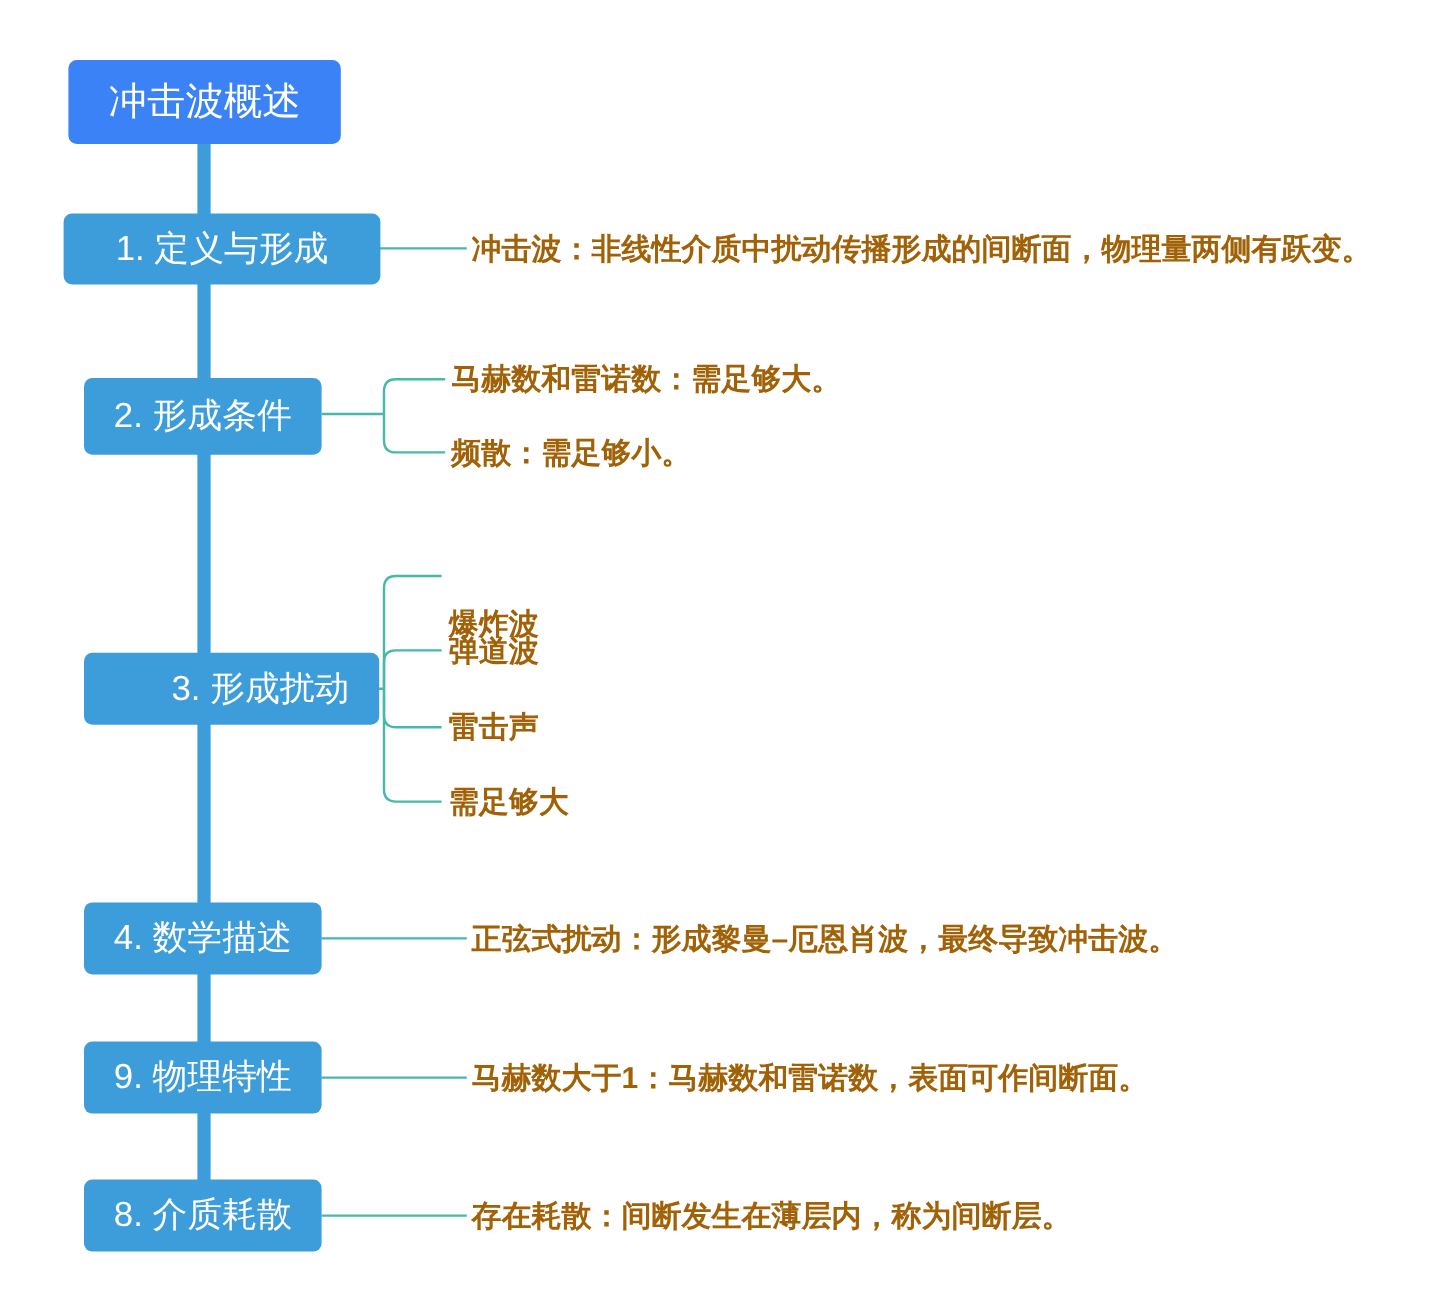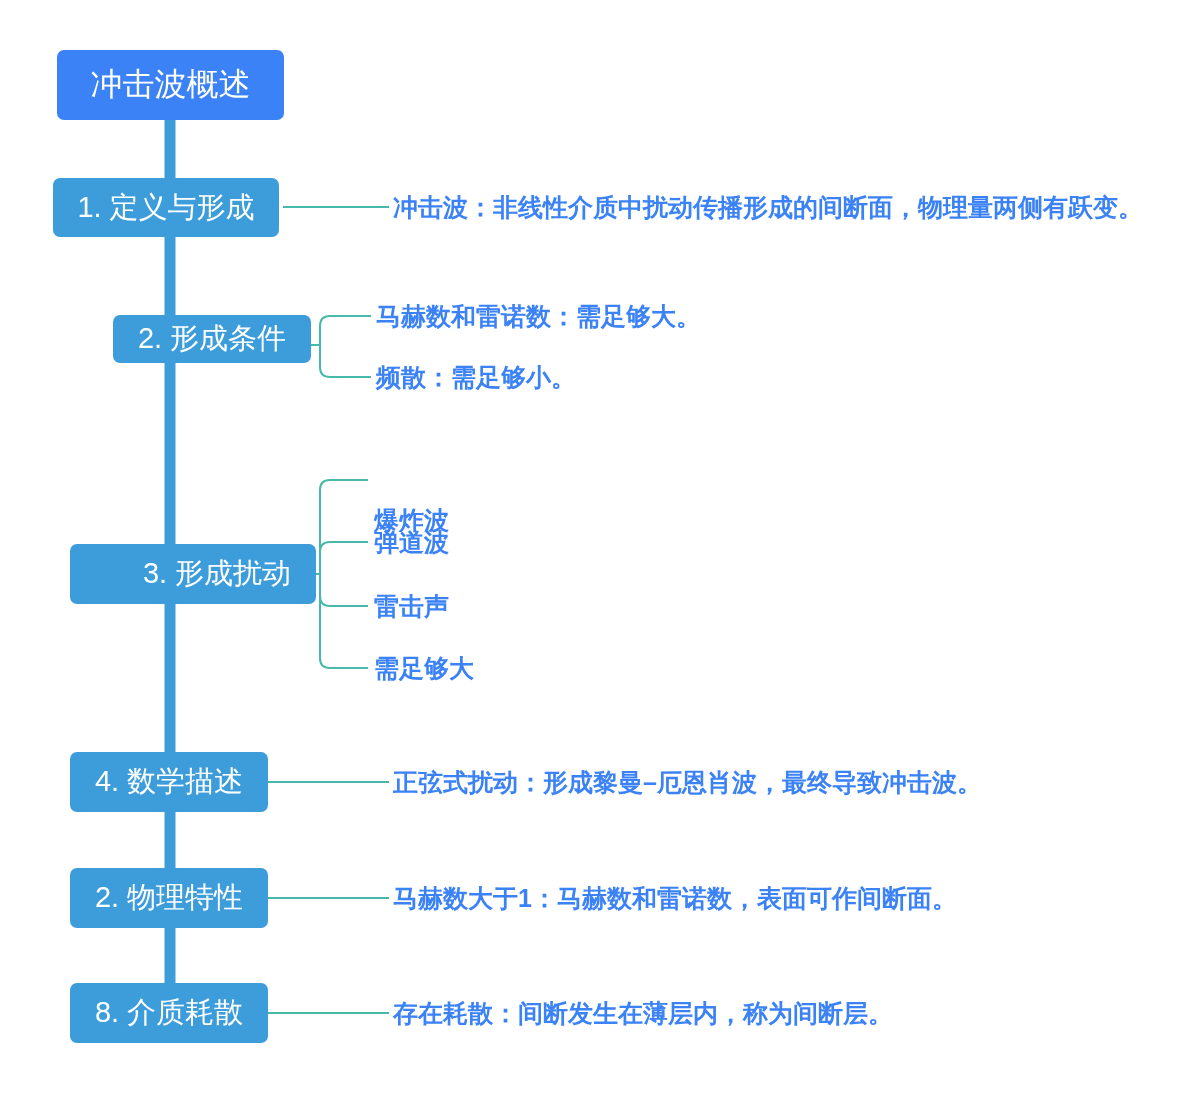--- a/index.html
+++ b/index.html
@@ -50,21 +50,21 @@
     background: #3D9DDB;
     font-size: 29px;
     font-weight: 400;
   }
   .leaf-text {
     position: absolute;
     z-index: 2;
     transform: translateY(-50%);
     font-size: 25px;
     font-weight: 700;
-    color: #3b82f6;
+    color: #a16207;
     white-space: nowrap;
   }
 </style>
 </head>
 <body>
 
 <div class="canvas">
 
   <svg class="connectors" viewBox="0 0 1200 1094" xmlns="http://www.w3.org/2000/svg">
 
@@ -84,34 +84,34 @@
 
     <path class="branch" d="M268 782 H389"></path>
     <path class="branch" d="M268 898 H389"></path>
     <path class="branch" d="M268 1013 H389"></path>
   </svg>
 
   <div class="node-box root-box" style="left:57px; top:50px; width:227px; height:70px;">
     <span>冲击波概述</span>
   </div>
 
-  <div class="node-box topic-box" style="left:53px; top:178px; width:226px; height:59px;">
+  <div class="node-box topic-box" style="left:53px; top:178px; width:264px; height:59px;">
     <span>1. 定义与形成</span>
   </div>
-  <div class="node-box topic-box" style="left:70px; top:315px; width:198px; height:48px;margin-left:43px;">
+  <div class="node-box topic-box" style="left:70px; top:315px; width:198px; height:64px;">
     <span>2. 形成条件</span>
   </div>
   <div class="node-box topic-box" style="left:70px; top:544px; width:198px; height:60px;padding-left:48px;">
     <span>3. 形成扰动</span>
   </div>
   <div class="node-box topic-box" style="left:70px; top:752px; width:198px; height:60px;">
     <span>4. 数学描述</span>
   </div>
   <div class="node-box topic-box" style="left:70px; top:868px; width:198px; height:60px;">
-    <span>2. 物理特性</span>
+    <span>9. 物理特性</span>
   </div>
   <div class="node-box topic-box" style="left:70px; top:983px; width:198px; height:60px;">
     <span>8. 介质耗散</span>
   </div>
 
   <div class="leaf-text" style="left:393px; top:207px;">冲击波：非线性介质中扰动传播形成的间断面，物理量两侧有跃变。</div>
 
   <div class="leaf-text" style="left:376px; top:316px;">马赫数和雷诺数：需足够大。</div>
   <div class="leaf-text" style="left:376px; top:377px;">频散：需足够小。</div>
 

